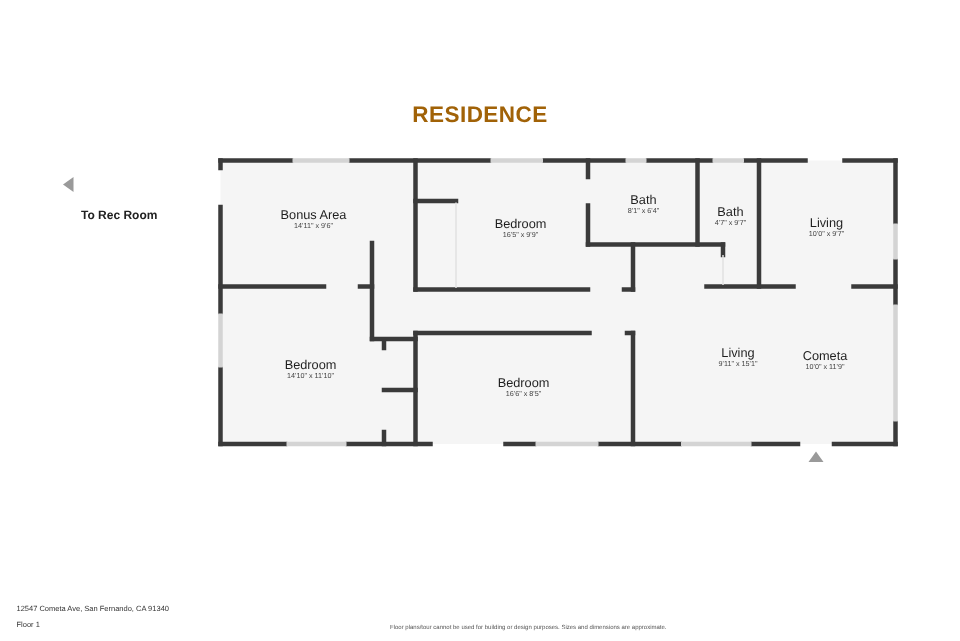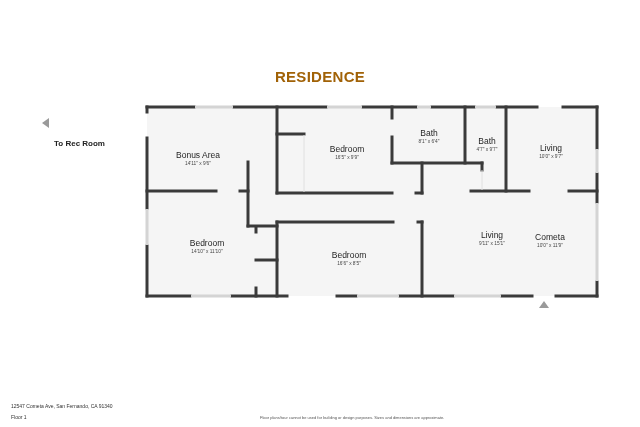--- a/index.html
+++ b/index.html
@@ -95,21 +95,21 @@
     <rect x="595.5" y="203" width="3" height="78"></rect>
     <rect x="145.5" y="209" width="3" height="36"></rect>
   </g>
 
   <g stroke="#e0e0e0" stroke-width="1">
     <line x1="304" y1="135" x2="304" y2="192"></line>
     <line x1="482" y1="170" x2="482" y2="190"></line>
   </g>
 </svg>
 
-<div class="room" style="left:198px; top:138px;margin-top:12px;">
+<div class="room" style="left:209px; top:138px;">
   <div class="name">Bonus Area</div>
   <div class="dim">14'11" x 9'6"</div>
 </div>
 <div class="room" style="left:347px; top:144px;">
   <div class="name">Bedroom</div>
   <div class="dim">16'5" x 9'9"</div>
 </div>
 <div class="room" style="left:429px; top:128px;">
   <div class="name">Bath</div>
   <div class="dim">8'1" x 6'4"</div>

